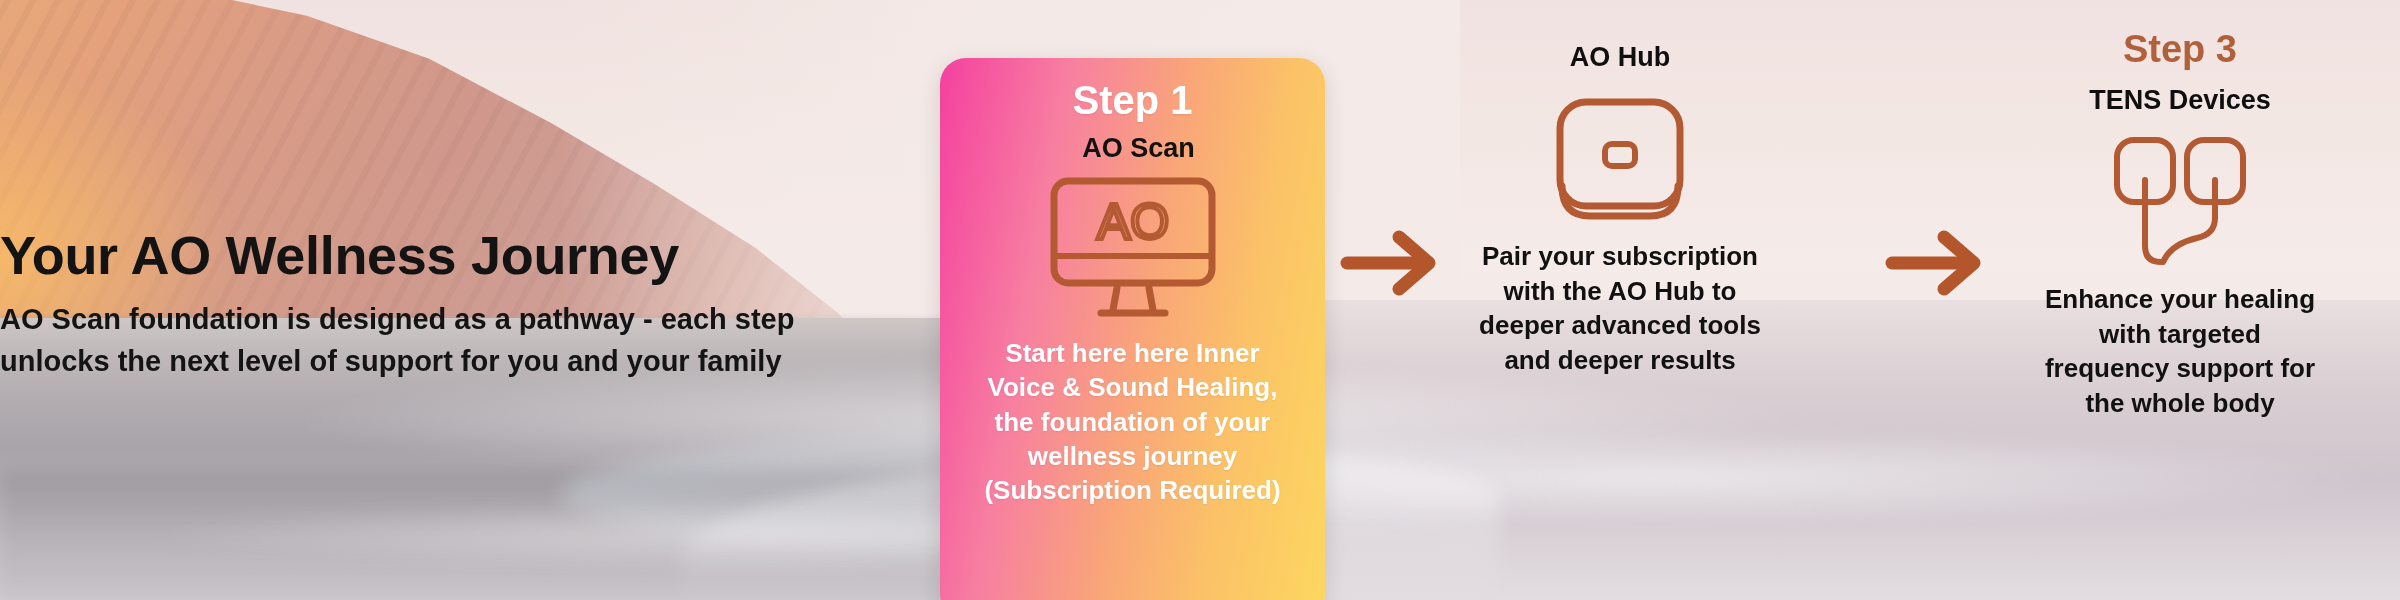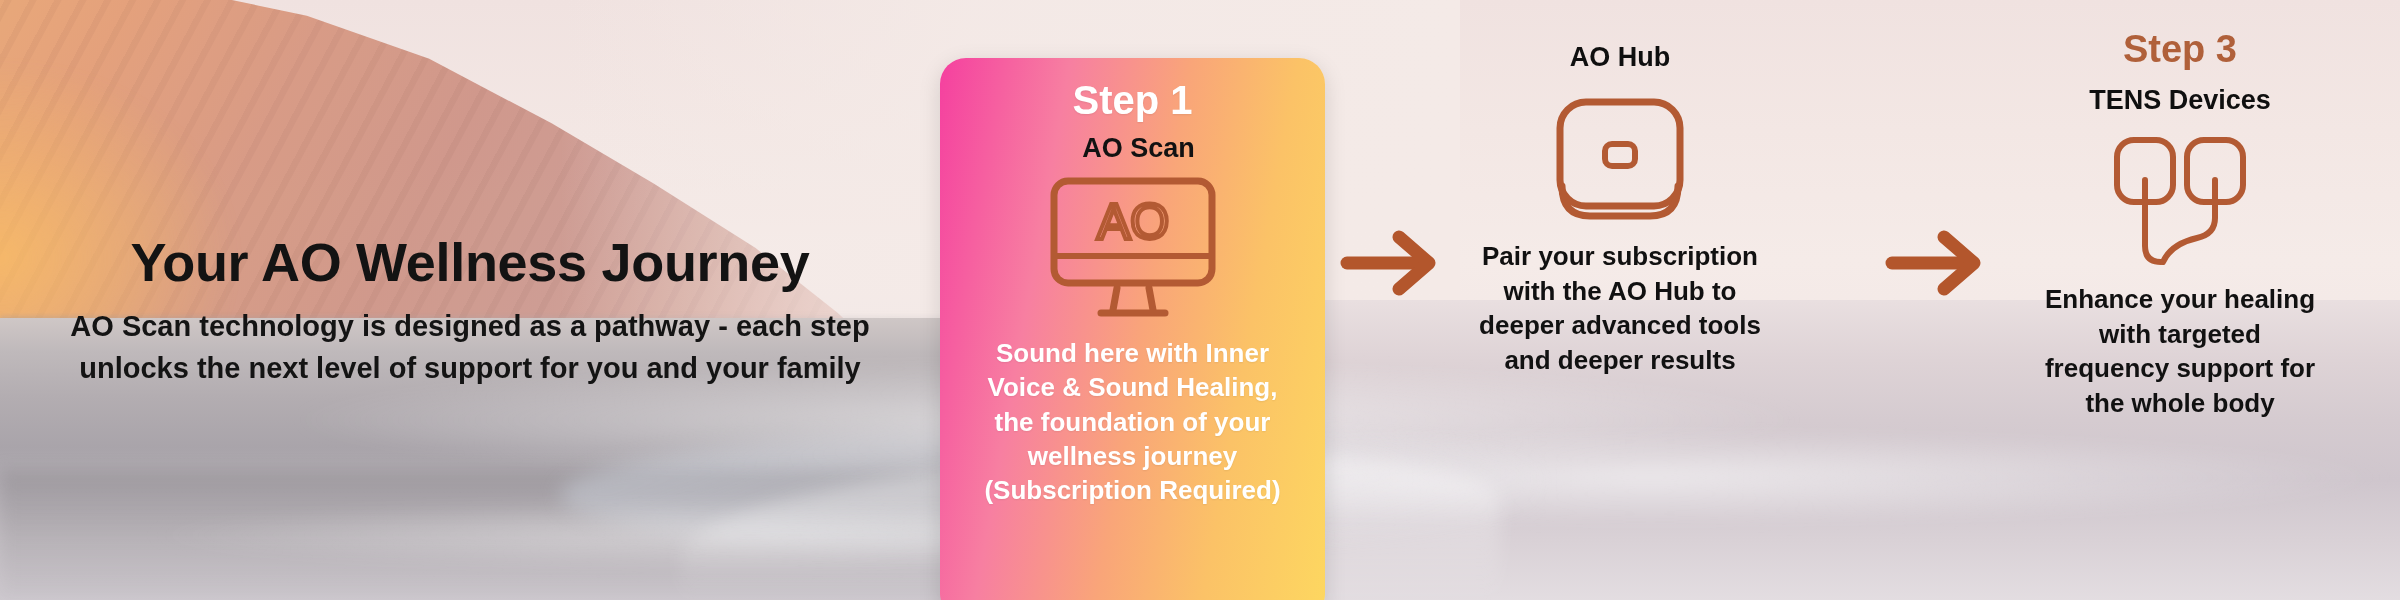--- a/index.html
+++ b/index.html
@@ -113,22 +113,22 @@
     filter:blur(8px);
   }
   .horizon {
     position:absolute; left:0; top:316px; width:100%; height:10px;
     background:linear-gradient(90deg, rgba(160,155,160,.35), rgba(200,195,200,.15) 45%, rgba(225,220,225,.05));
     filter:blur(2px);
   }
 
   
   .left-block {
-    position:absolute; left:0; top:233px; width:940px;
-    text-align:center;
+    position:absolute; left:0; top:226px; width:940px;
+    text-align:left;
   }
   .title {
     font-size:54px; font-weight:700; color:#131313;
     letter-spacing:-.3px; line-height:1.1;
   }
   .subtitle {
     margin-top:14px;
     font-size:29px; font-weight:700; color:#141414;
     line-height:1.42;
   }
@@ -208,21 +208,21 @@
   <div class="waterline"></div>
   <div class="shore-curve"></div>
   <div class="surf1"></div>
   <div class="surf2"></div>
   <div class="surf3"></div>
 </div>
 
 <div class="left-block">
   <div class="title">Your AO Wellness Journey</div>
   <div class="subtitle">
-    <span class="nowrap-line">AO Scan technology is designed as a pathway - each step</span>
+    <span class="nowrap-line">AO Scan foundation is designed as a pathway - each step</span>
     <span class="nowrap-line">unlocks the next level of support for you and your family</span>
   </div>
 </div>
 
 <div class="card-tail"></div>
 <div class="card">
   <div class="step-label">Step 1</div>
   <div class="step-name">AO Scan</div>
   <div class="icon-wrap">
     <svg width="170" height="118" viewBox="0 0 170 118">
@@ -231,21 +231,21 @@
       <text x="85" y="63" text-anchor="middle" font-family="Liberation Sans, sans-serif" font-size="50" font-weight="400" fill="none" stroke="#b35a33" stroke-width="4">AO</text>
     </svg>
   </div>
   <div style="display:flex;justify-content:center;margin-top:-8px;">
     <svg width="120" height="34" viewBox="0 0 120 34">
       <path d="M44 2 L40 24 M76 2 L80 24" stroke="#b35a33" stroke-width="7" fill="none" stroke-linecap="round"></path>
       <line x1="28" y1="27" x2="92" y2="27" stroke="#b35a33" stroke-width="7" stroke-linecap="round"></line>
     </svg>
   </div>
   <div class="desc">
-    <span class="nowrap-line">Sound here with Inner</span>
+    <span class="nowrap-line">Start here here Inner</span>
     <span class="nowrap-line">Voice &amp; Sound Healing,</span>
     <span class="nowrap-line">the foundation of your</span>
     <span class="nowrap-line">wellness journey</span>
     <span class="nowrap-line">(Subscription Required)</span>
   </div>
 </div>
 
 <div class="arrow" id="arrow1">
   <svg width="110" height="70" viewBox="0 0 110 70">
     <line x1="10" y1="35" x2="88" y2="35" stroke="#b3562c" stroke-width="13" stroke-linecap="round"></line>

